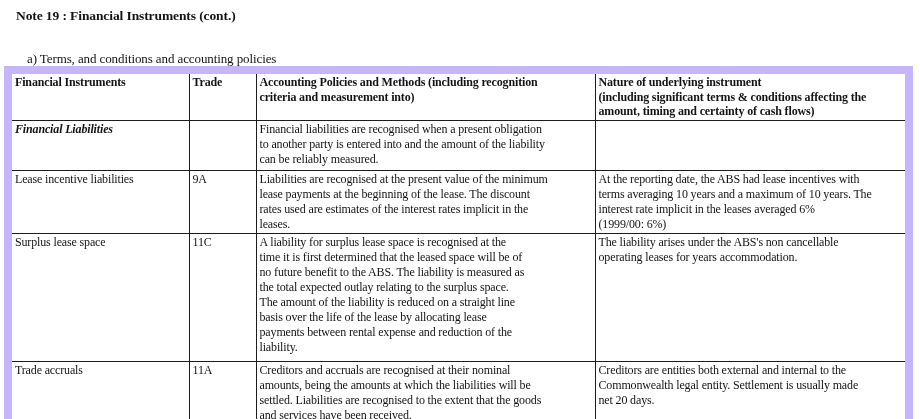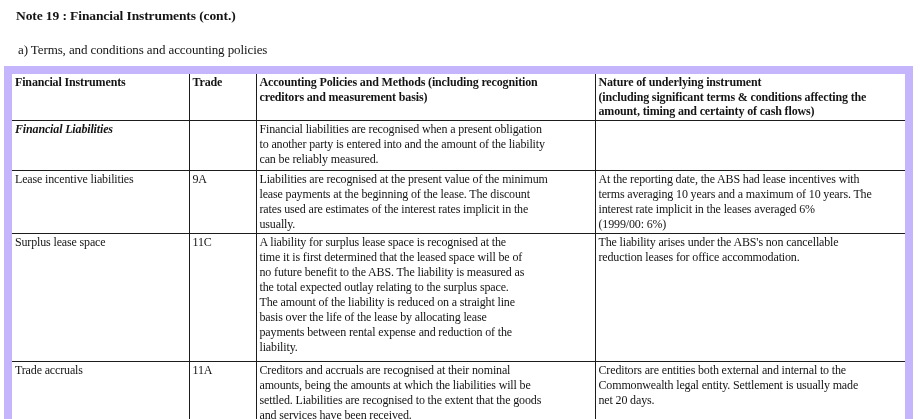--- a/index.html
+++ b/index.html
@@ -28,21 +28,21 @@
     margin: 0;
     letter-spacing: -0.1px;
     white-space: nowrap;
     text-align: right;
   }
   .doc-subtitle {
     position: absolute;
     left: 15px;
     top: 39px;
     font-size: 13px;
-    margin: 3px;
+    margin: 12px;
     letter-spacing: -0.1px;
     white-space: nowrap;
   }
   table.policy-table {
     position: absolute;
     left: 4px;
     top: 66px;
     width: 901px;
     border-collapse: collapse;
     table-layout: fixed;
@@ -86,60 +86,60 @@
       <col style="width:181px">
       <col style="width:67px">
       <col style="width:339px">
       <col style="width:314px">
     </colgroup>
     <thead>
       <tr class="row-header">
         <th>Financial Instruments</th>
         <th>Trade</th>
         <th>Accounting Policies and Methods (including recognition
-creditors and measurement basis)</th>
+criteria and measurement into)</th>
         <th>Nature of underlying instrument
 (including significant terms &amp; conditions affecting the
 amount, timing and certainty of cash flows)</th>
       </tr>
     </thead>
     <tbody>
       <tr class="row-finliab">
         <td class="bold-italic">Financial Liabilities</td>
         <td class="notes-cell"></td>
         <td>Financial liabilities are recognised when a present obligation
 to another party is entered into and the amount of the liability
 can be reliably measured.</td>
         <td></td>
       </tr>
       <tr class="row-lease">
         <td>Lease incentive liabilities</td>
         <td class="notes-cell">9A</td>
         <td>Liabilities are recognised at the present value of the minimum
 lease payments at the beginning of the lease. The discount
 rates used are estimates of the interest rates implicit in the
-usually.</td>
+leases.</td>
         <td>At the reporting date, the ABS had lease incentives with
 terms averaging 10 years and a maximum of 10 years. The
 interest rate implicit in the leases averaged 6%
 (1999/00: 6%)</td>
       </tr>
       <tr class="row-surplus">
         <td>Surplus lease space</td>
         <td class="notes-cell">11C</td>
         <td>A liability for surplus lease space is recognised at the
 time it is first determined that the leased space will be of
 no future benefit to the ABS. The liability is measured as
 the total expected outlay relating to the surplus space.
 The amount of the liability is reduced on a straight line
 basis over the life of the lease by allocating lease
 payments between rental expense and reduction of the
 liability.</td>
         <td>The liability arises under the ABS's non cancellable
-reduction leases for office accommodation.</td>
+operating leases for years accommodation.</td>
       </tr>
       <tr class="row-creditors">
         <td>Trade accruals</td>
         <td class="notes-cell">11A</td>
         <td>Creditors and accruals are recognised at their nominal
 amounts, being the amounts at which the liabilities will be
 settled. Liabilities are recognised to the extent that the goods
 and services have been received.</td>
         <td>Creditors are entities both external and internal to the
 Commonwealth legal entity. Settlement is usually made

